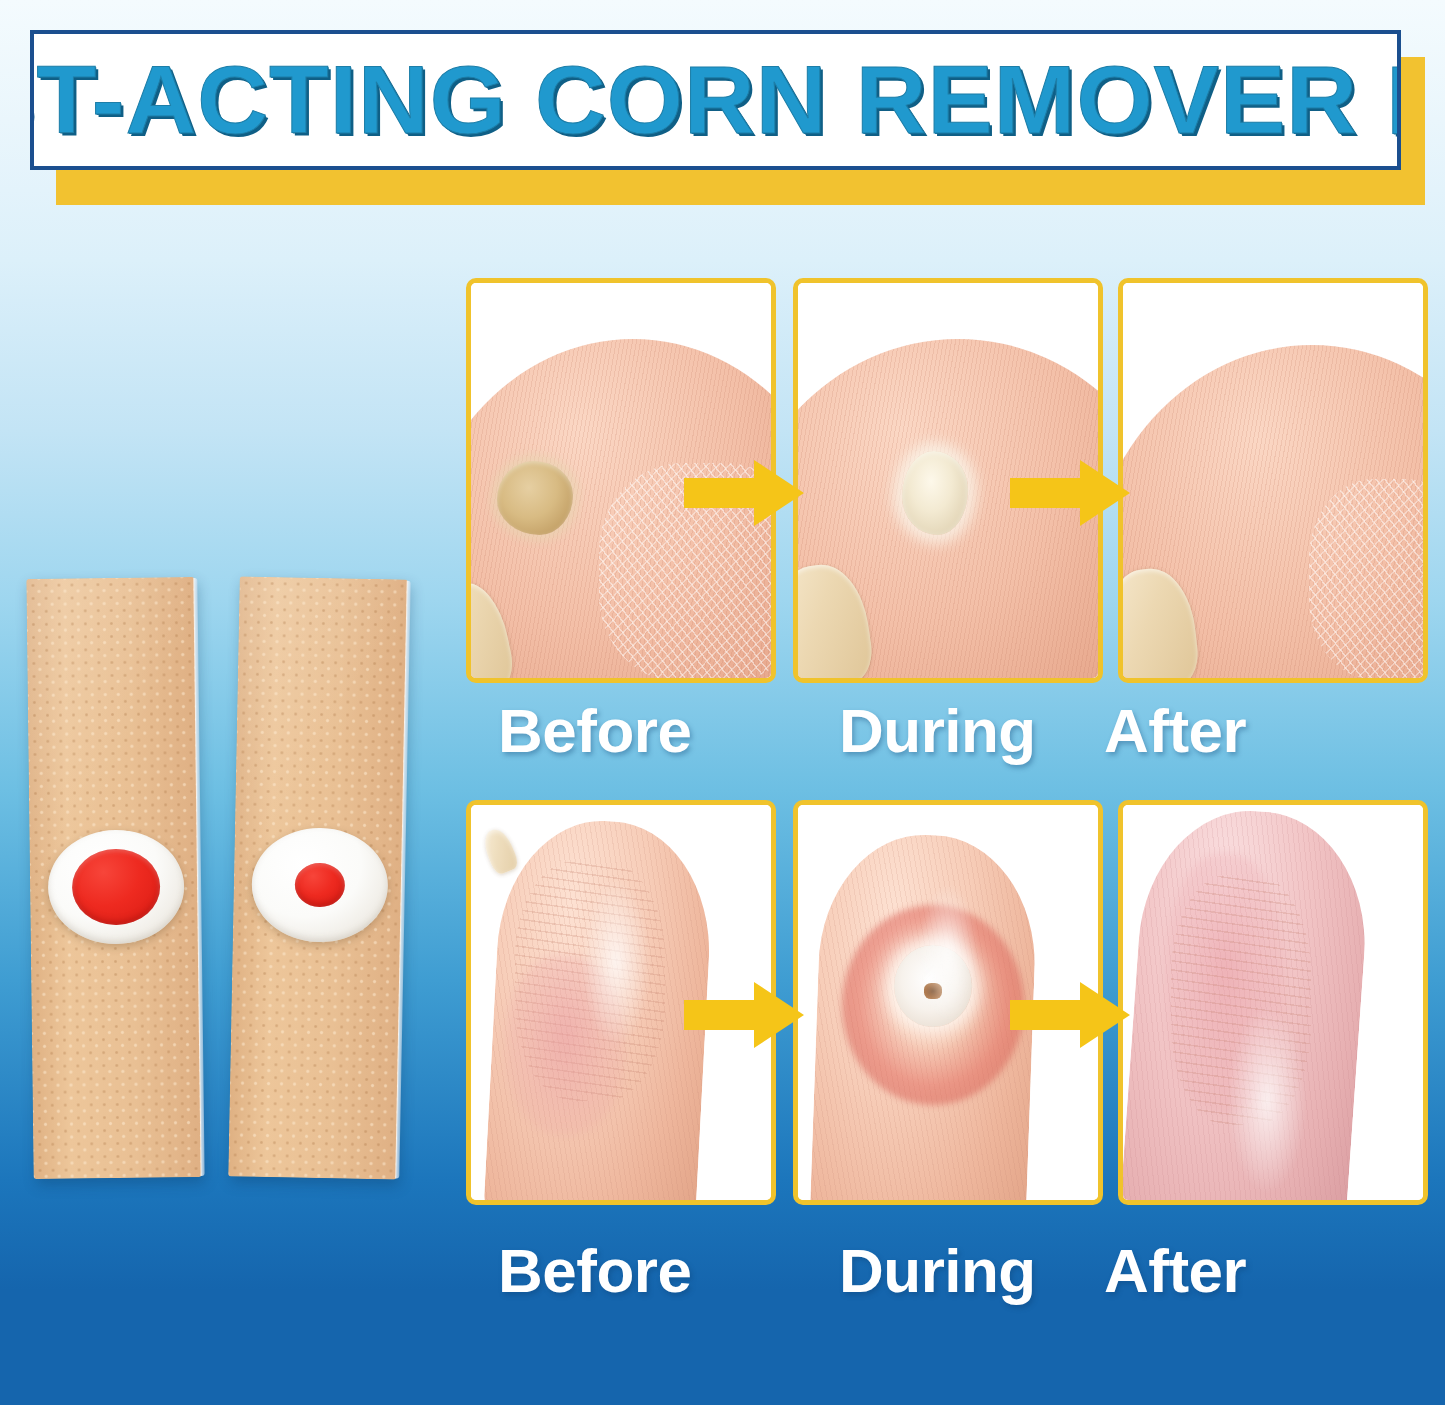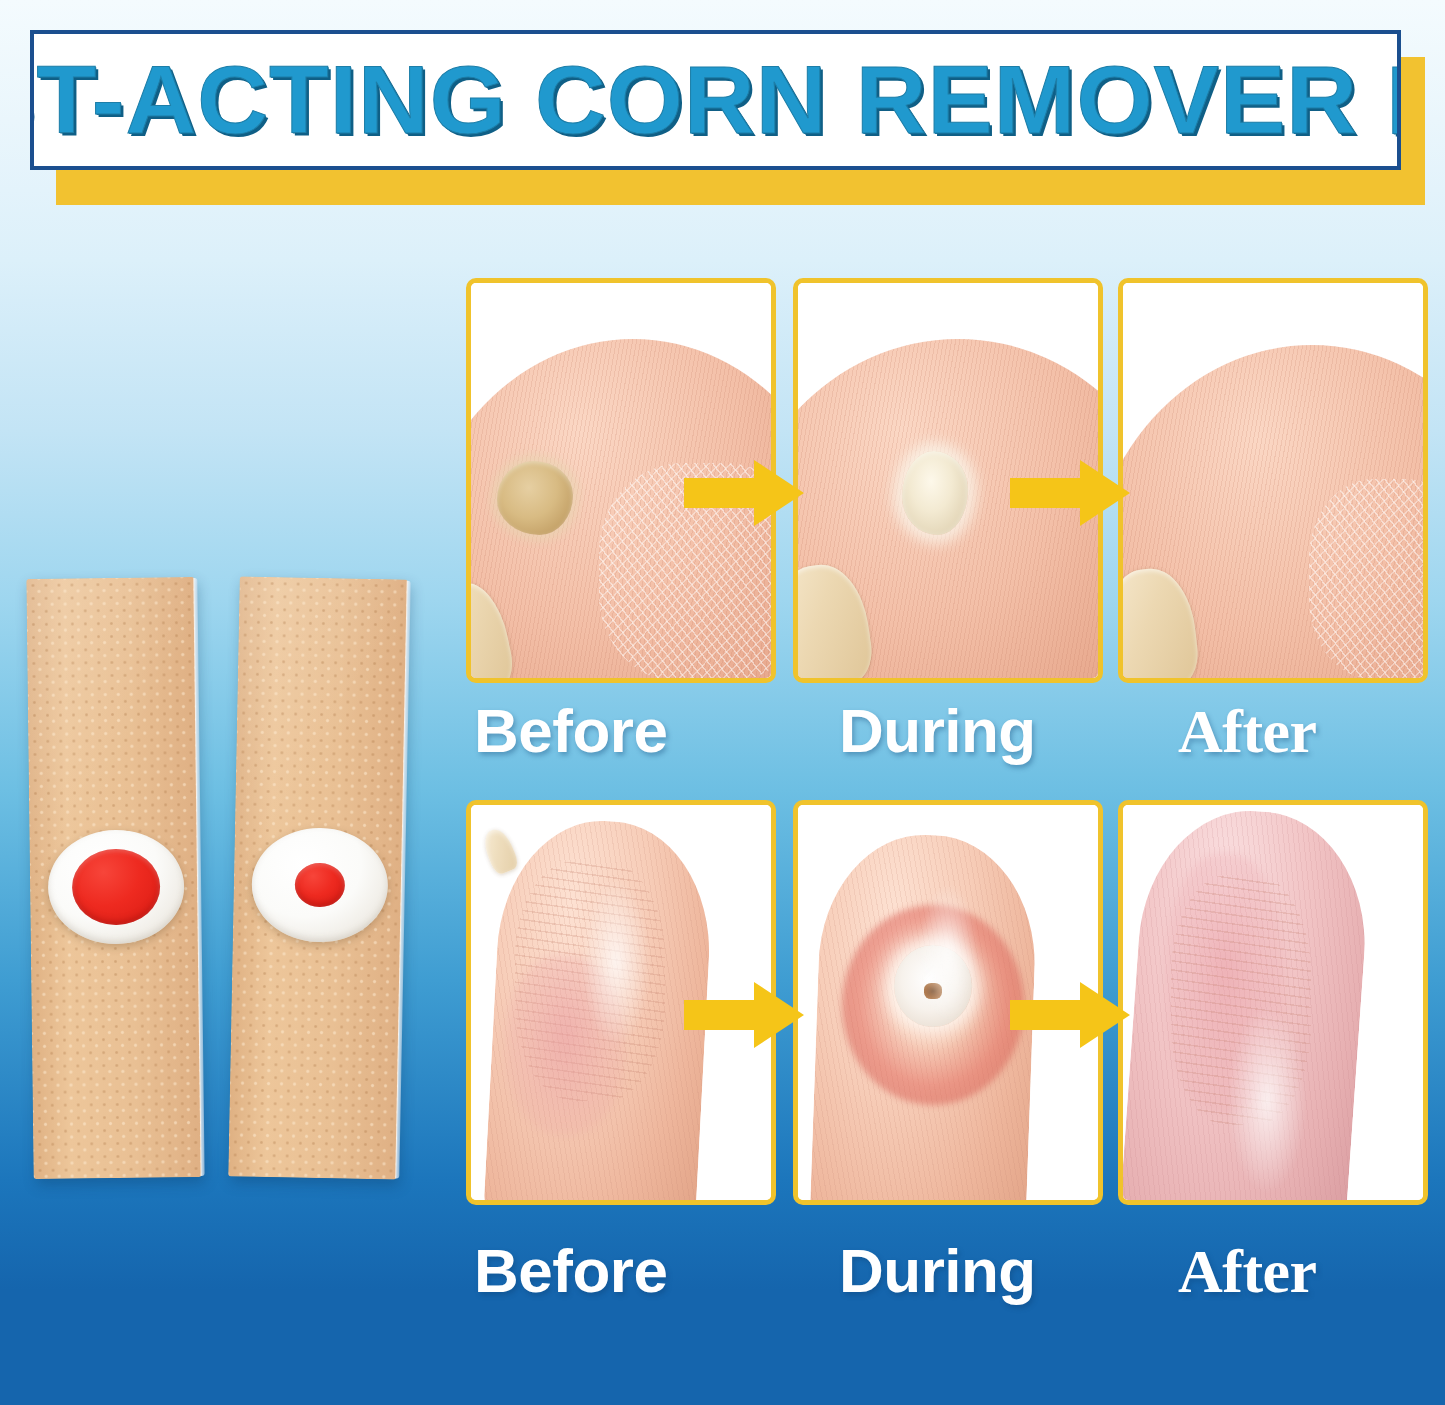--- a/index.html
+++ b/index.html
@@ -259,23 +259,23 @@
     font-weight: bold;
     font-size: 62px;
     line-height: 1;
     color: #ffffff;
     white-space: nowrap;
     text-shadow: 2px 3px 5px rgba(12,60,110,0.35);
     letter-spacing: -0.5px;
   }
   .cap-row-top { top: 700px; }
   .cap-row-bottom { top: 1240px; }
-  .cap-c0 { left: 474px; text-align: right; }
+  .cap-c0 { left: 498px; text-align: right; }
   .cap-c1 { left: 839px; }
-  .cap-c2 { left: 1178px; font-family: Liberation Serif, serif; }
+  .cap-c2 { left: 1104px; }
 </style>
 </head>
 <body>
 
 <div id="poster">
 
   <div class="banner-wrap">
     <div class="banner-shadow"></div>
     <div class="banner-box">
       <div class="banner-title">FAST-ACTING CORN REMOVER PAD</div>

